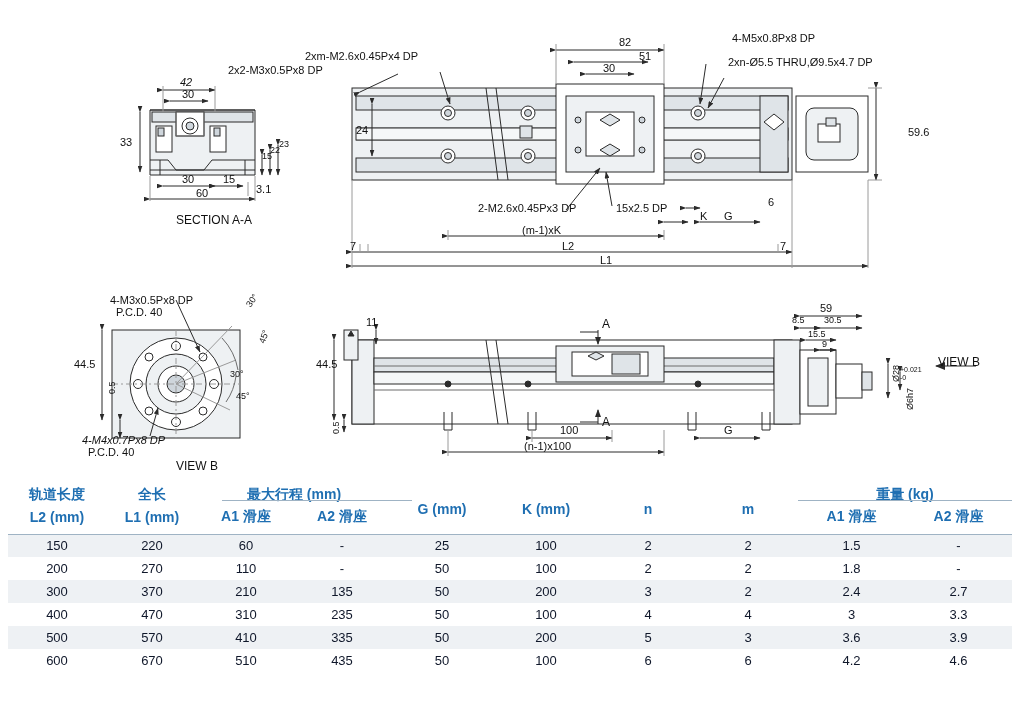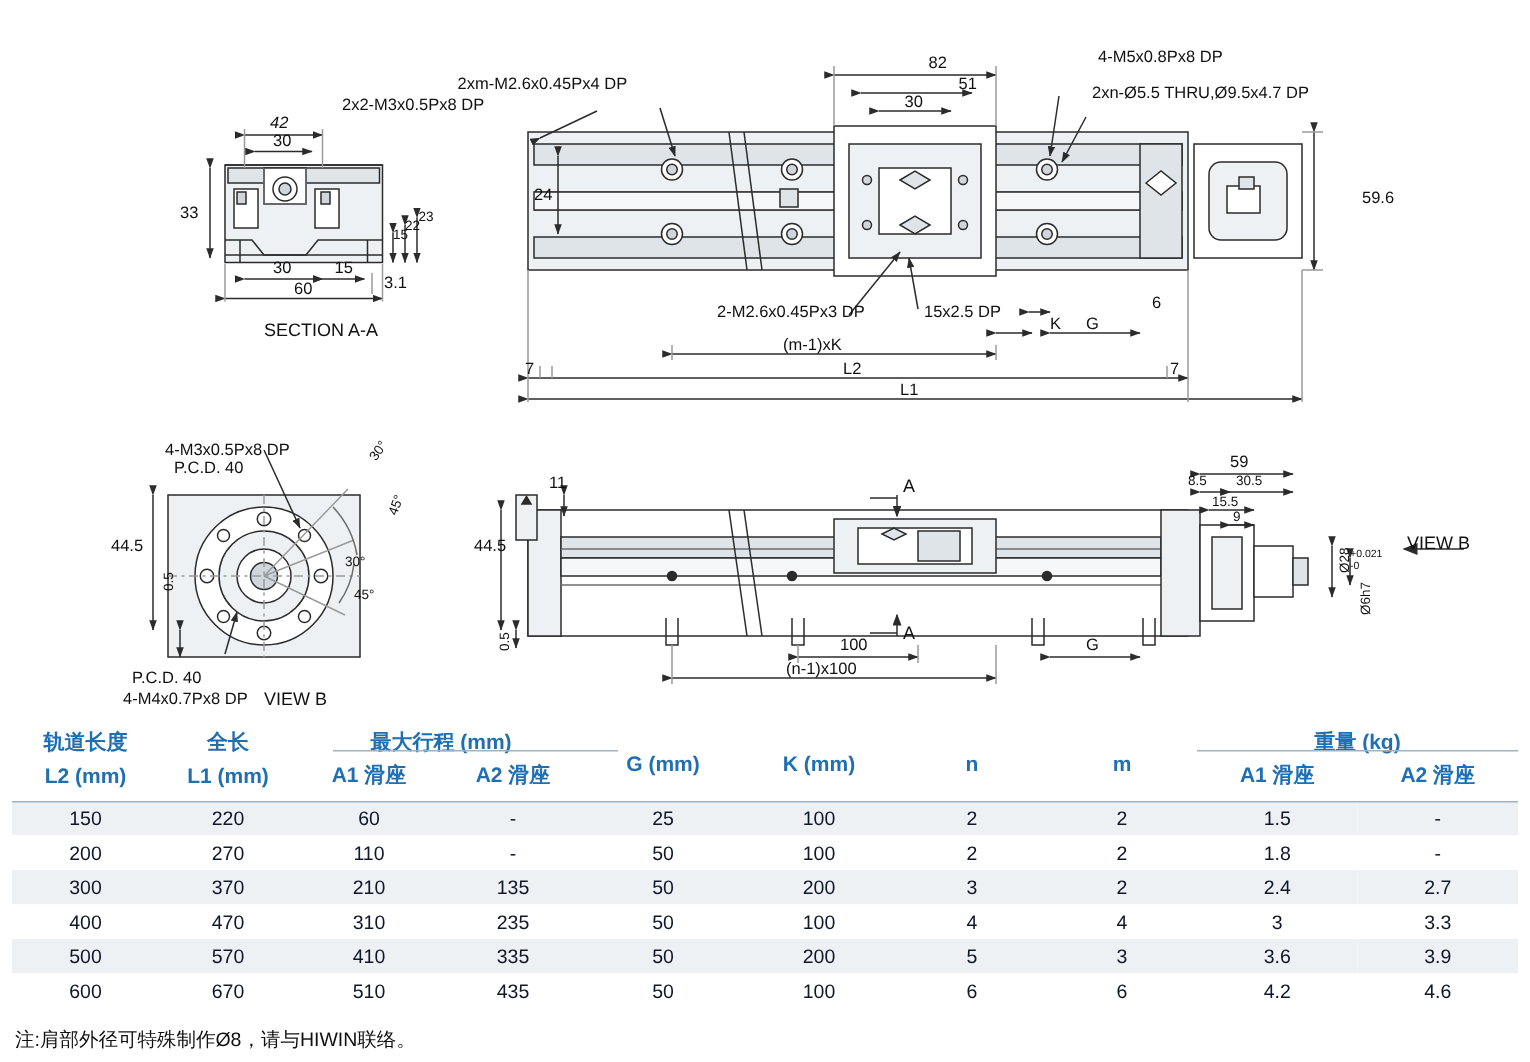--- a/index.html
+++ b/index.html
@@ -264,21 +264,21 @@
   <div class="lbl" style="left:724px;top:210px;">G</div>
   <div class="lbl" style="left:522px;top:224px;">(m-1)xK</div>
   <div class="lbl" style="left:562px;top:240px;">L2</div>
   <div class="lbl" style="left:600px;top:254px;">L1</div>
   <div class="lbl" style="left:350px;top:240px;">7</div>
   <div class="lbl" style="left:780px;top:240px;">7</div>
   <div class="lbl" style="left:884px;top:126px;margin-left:24px;">59.6</div>
 
   <div class="lbl" style="left:110px;top:294px;">4-M3x0.5Px8 DP</div>
   <div class="lbl" style="left:116px;top:306px;">P.C.D. 40</div>
-  <div class="lbl" style="left:82px;top:460px;">4-M4x0.7Px8 DP</div>
+  <div class="lbl" style="left:82px;top:434px;font-style:italic;">4-M4x0.7Px8 DP</div>
   <div class="lbl" style="left:88px;top:446px;">P.C.D. 40</div>
   <div class="lbl" style="left:176px;top:460px;font-size:12px;">VIEW B</div>
   <div class="lbl xs" style="left:246px;top:296px;transform:rotate(-55deg);">30°</div>
   <div class="lbl xs" style="left:258px;top:332px;transform:rotate(-70deg);">45°</div>
   <div class="lbl xs" style="left:236px;top:392px;">45°</div>
   <div class="lbl xs" style="left:230px;top:370px;">30°</div>
   <div class="lbl" style="left:74px;top:358px;">44.5</div>
   <div class="lbl xs" style="left:108px;top:394px;transform:rotate(-90deg);transform-origin:left top;">0.5</div>
 
   <div class="lbl" style="left:316px;top:358px;">44.5</div>
@@ -408,14 +408,13 @@
           <td>4.6</td>
         </tr>
       </tbody>
     </table>
   </div>
 
   <div class="tb-sep" style="left:8px;top:534px;width:1004px;"></div>
   <div class="tb-sep" style="left:222px;top:500px;width:190px;"></div>
   <div class="tb-sep" style="left:798px;top:500px;width:214px;"></div>
 
-  <div class="note">注:肩部外径可特殊制作Ø8，请与HIWIN联络。</div>
 </div>
 
 </body></html>

